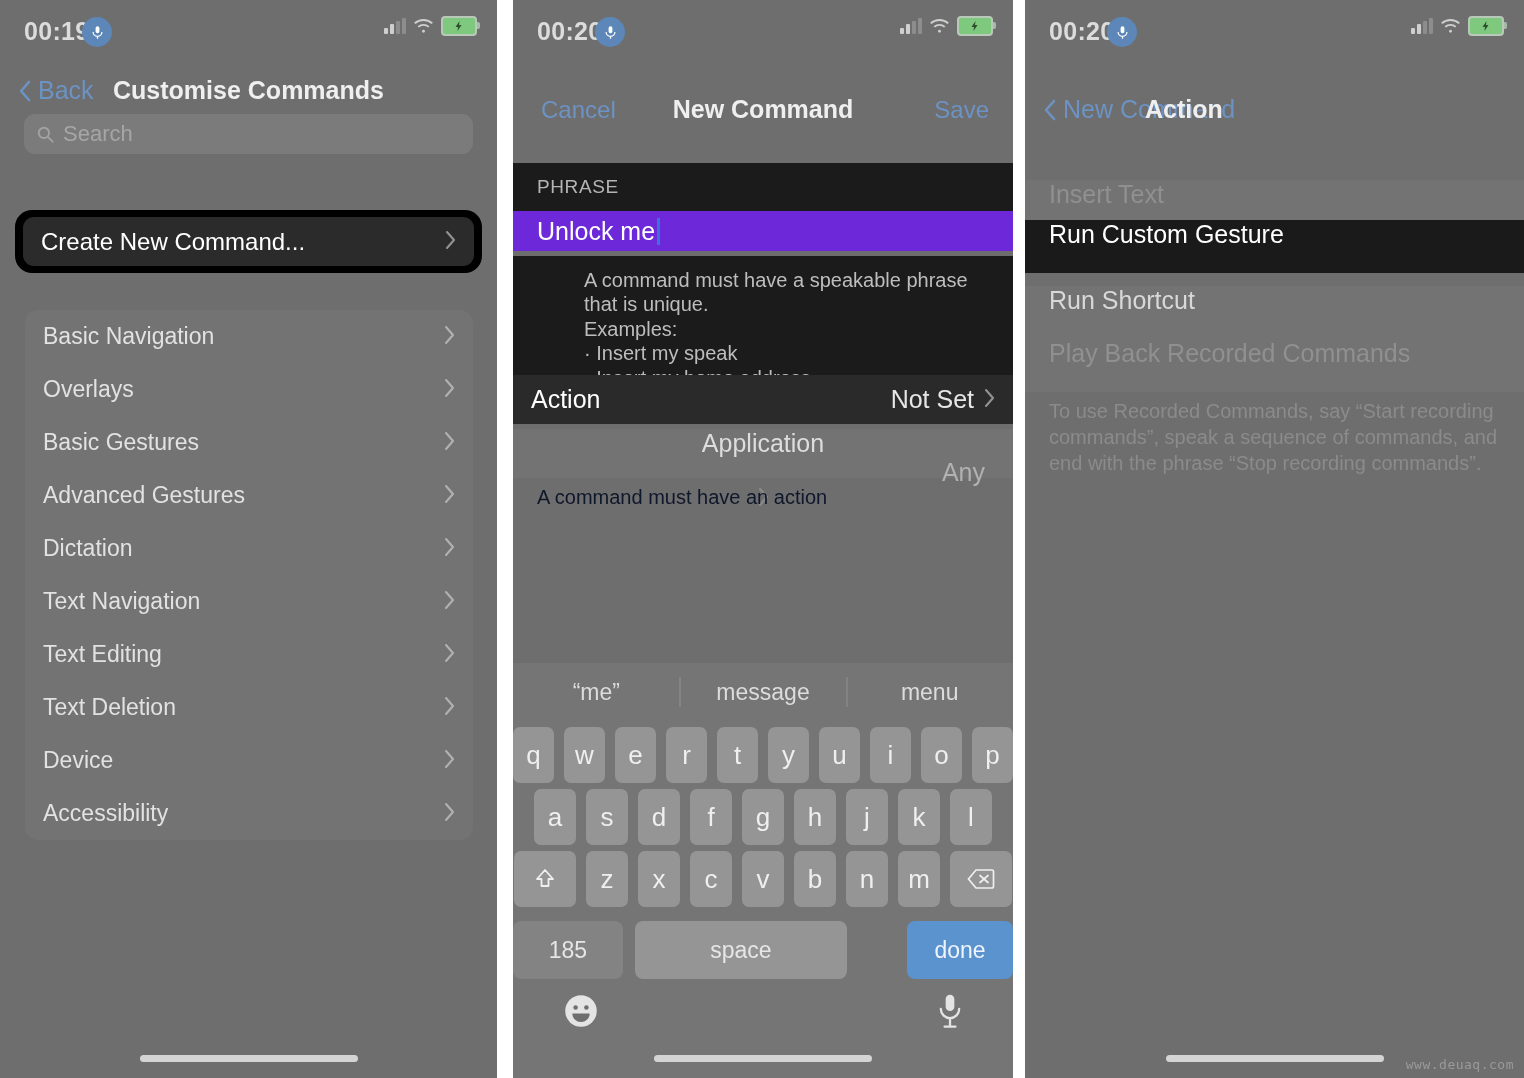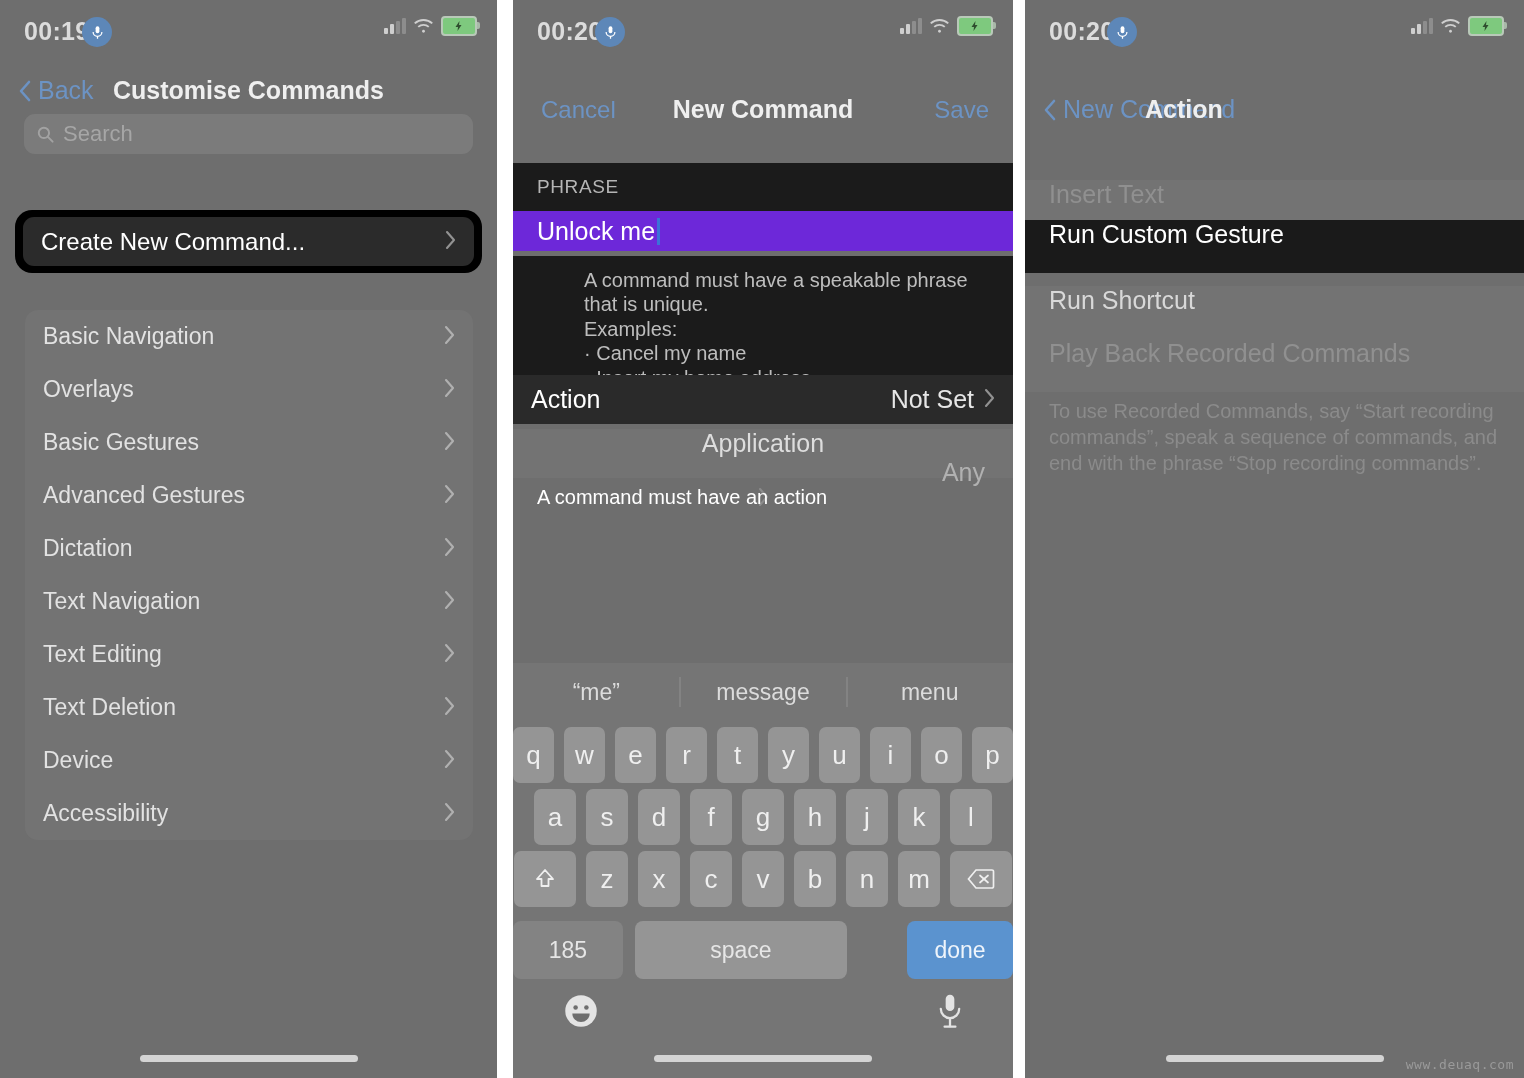--- a/index.html
+++ b/index.html
@@ -64,21 +64,21 @@
   .caret{display:inline-block;width:3px;height:27px;background:#3b72d8;margin-left:2px;}
   .hint{position:absolute;left:0;right:0;top:256px;height:119px;background:#1b1b1b;}
   .hint p{margin:0;font-size:20px;color:#bdbdbd;line-height:1.22;}
   .hint .wrap{position:absolute;left:32px;top:12px;right:18px;margin-left:39px;}
   .action-row{position:absolute;left:0;right:0;top:375px;height:49px;background:#2a2a2a;display:flex;align-items:center;padding:0 18px;box-sizing:border-box;}
   .action-row .lbl{font-size:25px;color:#fff;}
   .action-row .val{margin-left:auto;font-size:25px;color:#e6e6e6;margin-right:10px;}
   .app-row{position:absolute;left:0;right:0;top:429px;height:49px;background:#737373;display:flex;align-items:center;padding:0 18px;box-sizing:border-box;flex-direction:column;}
   .app-row .lbl{font-size:25px;color:#ddd;}
   .app-row .val{margin-left:auto;font-size:25px;color:#b1b1b1;margin-right:10px;}
-  .app-foot{position:absolute;left:24px;top:486px;font-size:20px;color:#ffffff;}
+  .app-foot{position:absolute;left:24px;top:486px;font-size:20px;color:#0f172a;}
 
   
   .kb{position:absolute;left:0;right:0;top:663px;bottom:0;background:#757575;}
   .suggest{position:relative;height:58px;display:flex;align-items:center;}
   .sug{flex:1;text-align:center;font-size:23px;color:#dcdcdc;}
   .sug-div{position:absolute;top:14px;width:2px;height:30px;background:#838383;}
   .krow{display:flex;justify-content:center;gap:10px;margin-top:6px;}
   .key{width:42px;height:56px;border-radius:7px;background:#959595;color:#efefef;
        font-size:26px;display:flex;align-items:center;justify-content:center;}
   .key.wide{width:62px;}
@@ -282,21 +282,21 @@
 
     <div class="phrase-field">
       <span class="phrase-val">Unlock me</span>
         <span class="caret"></span>
     </div>
 
     <div class="hint">
       <div class="wrap">
         <p>A command must have a speakable phrase that is unique.</p>
         <p>Examples:</p>
-        <p>· Cancel my name</p>
+        <p>· Insert my speak</p>
         <p>· Insert my home address</p>
       </div>
     </div>
 
     <div class="action-row">
       <span class="lbl">Action</span>
       <span class="val">Not Set</span>
       <span><svg class="chev-r" viewBox="0 0 11 20" fill="none" stroke="#c9c9c9" stroke-width="2.1" stroke-linecap="round" stroke-linejoin="round">
             <polyline points="2,2 9,10 2,18"></polyline>
           </svg></span>

